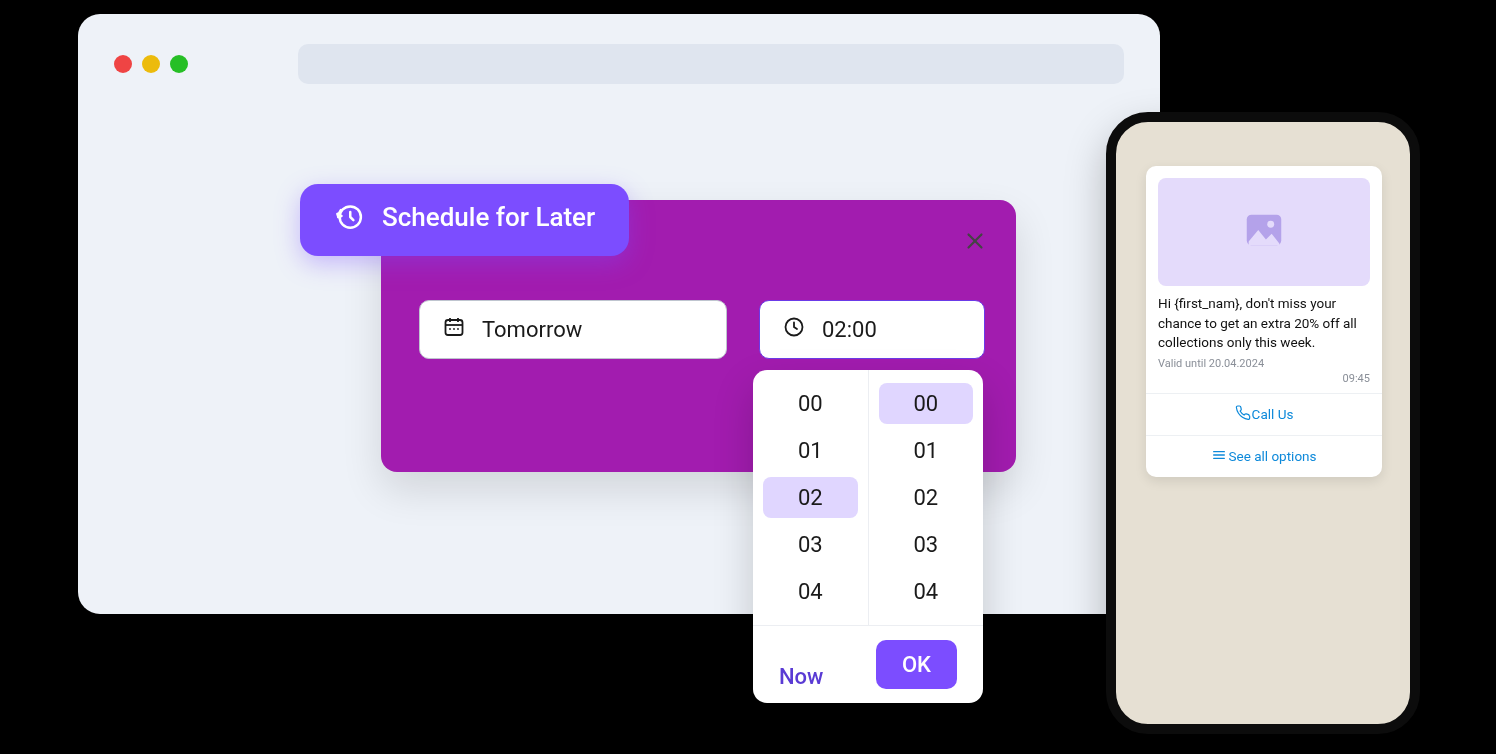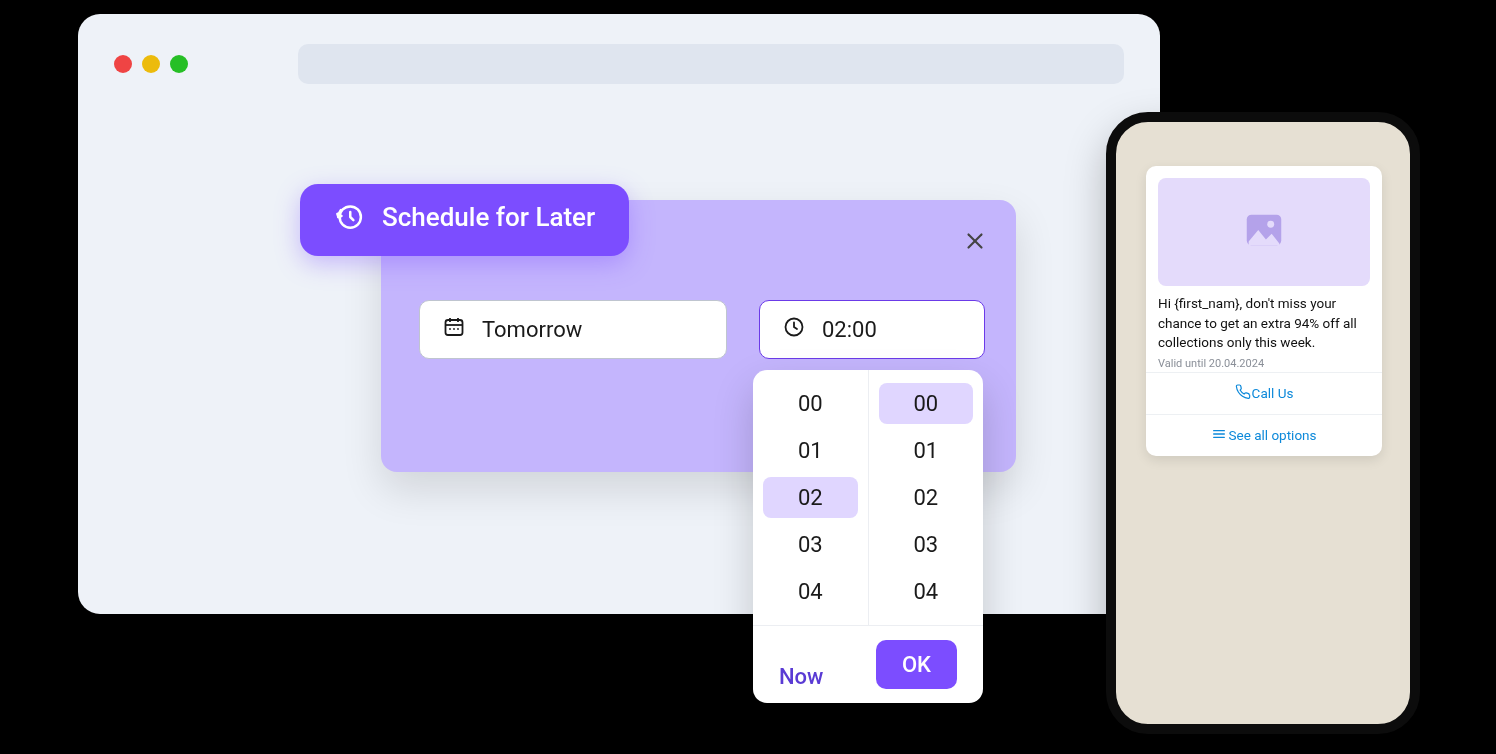--- a/index.html
+++ b/index.html
@@ -22,21 +22,21 @@
     background: #7c4dff; color: #fff; border-radius: 18px;
     padding: 18px 34px; display: flex; align-items: flex-start; gap: 18px;
     font-size: 26px; font-weight: 500; box-shadow: 0 8px 24px rgba(124,77,255,0.35);
     z-index: 5;
   }
   .schedule-pill svg { width: 30px; height: 30px; }
 
   
   .card {
     position: absolute; left: 381px; top: 200px; width: 635px; height: 272px;
-    background: #c4b5fd; border-radius: 16px; box-shadow: 0 18px 40px rgba(0,0,0,0.12);
+    background: #a21caf; border-radius: 16px; box-shadow: 0 18px 40px rgba(0,0,0,0.12);
     z-index: 3;
   }
   .close { position: absolute; right: 28px; top: 28px; color: #444; cursor: pointer; }
   .close svg { width: 26px; height: 26px; }
   .card-row { position: absolute; left: 38px; top: 100px; display: flex; gap: 32px; }
   .field {
     display: flex; align-items: center; gap: 16px;
     border: 1.5px solid #bfc5cf; border-radius: 10px;
     padding: 14px 22px; font-size: 22px; color: #1a1a1a; background: #fff;
   }
@@ -189,22 +189,23 @@
   <div class="chat-card">
     <div class="chat-img">
       <span>
         <svg viewBox="0 0 24 24" fill="currentColor">
             <rect x="3" y="4" width="18" height="16" rx="2.5" fill="#b4a2ea"></rect>
             <circle cx="15.5" cy="9" r="1.8" fill="#e4dbfb"></circle>
             <path d="M4 18l5-6 4 5 3-3 4 5v1H4z" fill="#e4dbfb"></path>
           </svg>
       </span>
     </div>
-    <div class="chat-text">Hi {first_nam}, don't miss your chance to get an extra 94% off all collections only this week.</div>
+    <div class="chat-text">Hi {first_nam}, don't miss your chance to get an extra 20% off all collections only this week.</div>
     <div class="chat-sub">Valid until 20.04.2024</div>
+    <div class="chat-time">09:45</div>
     <div class="chat-btn">
       <span>
         <svg viewBox="0 0 24 24" fill="none" stroke="#0d89da" stroke-width="1.8" stroke-linecap="round" stroke-linejoin="round">
             <path d="M22 16.9v2.6a2 2 0 0 1-2.2 2 19.8 19.8 0 0 1-8.6-3.1 19.5 19.5 0 0 1-6-6A19.8 19.8 0 0 1 2.1 3.7 2 2 0 0 1 4.1 1.5h2.6a2 2 0 0 1 2 1.7c.1.9.3 1.8.6 2.6a2 2 0 0 1-.5 2.1L7.6 9.1a16 16 0 0 0 6 6l1.2-1.2a2 2 0 0 1 2.1-.5c.8.3 1.7.5 2.6.6a2 2 0 0 1 1.7 2z"></path>
           </svg>
       </span>
       <span>Call Us</span>
     </div>
     <div class="chat-btn">
       <span>

